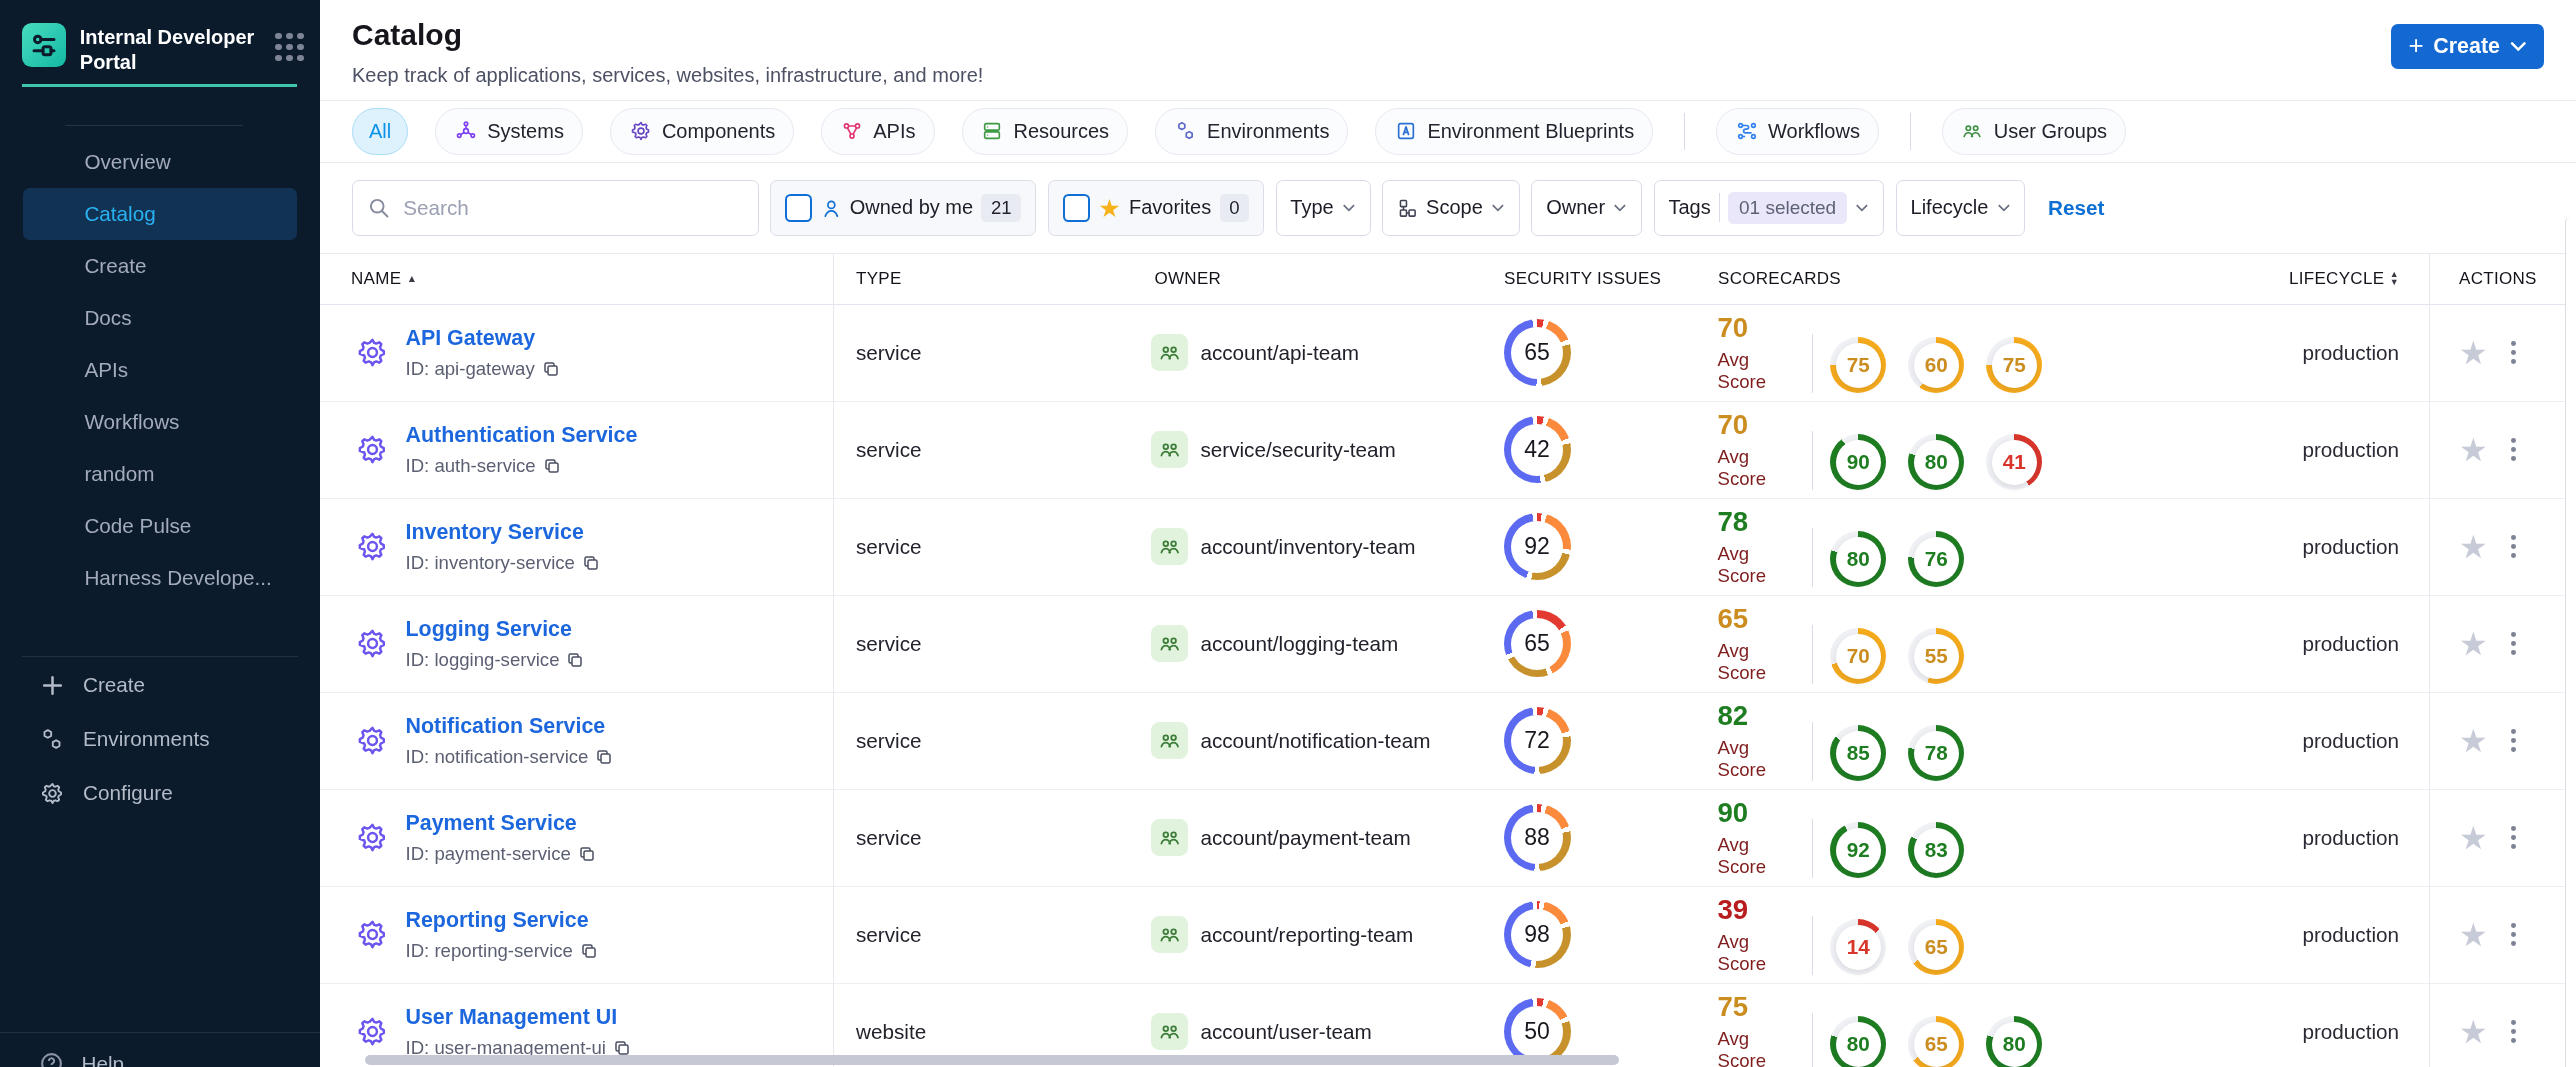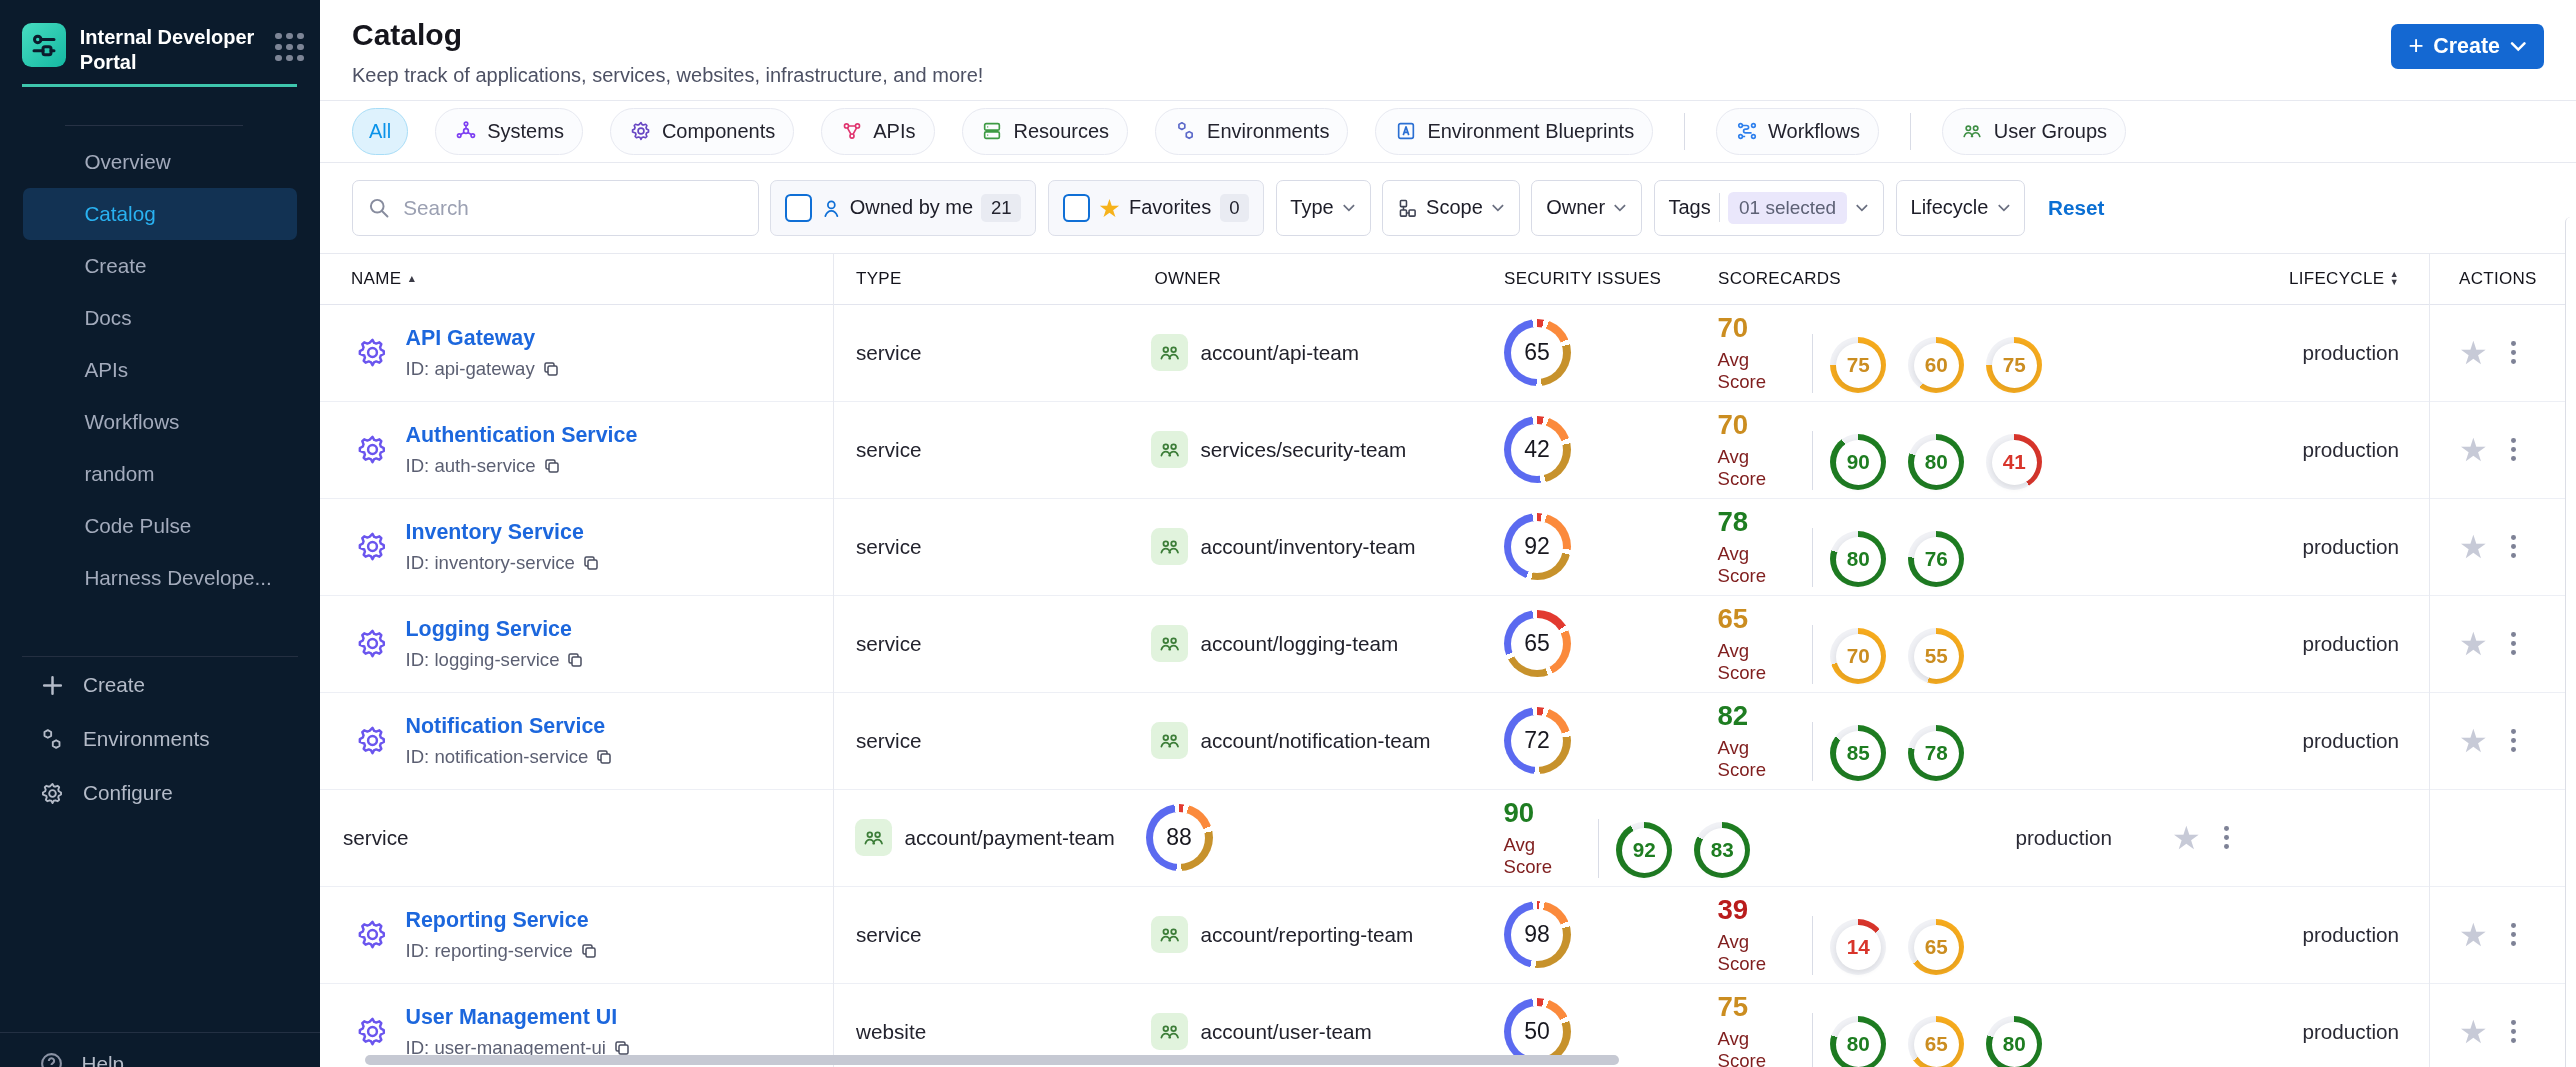--- a/index.html
+++ b/index.html
@@ -484,21 +484,21 @@
             </div>
             <div class="cell-type">service</div>
             <div class="cell-owner">
               <span class="owner-badge">
                 <svg viewBox="0 0 24 24" fill="none" stroke="currentColor" stroke-width="1.8" stroke-linecap="round">
                   <circle cx="8" cy="9" r="2.4"></circle>
                   <circle cx="16" cy="9" r="2.4"></circle>
                   <path d="M3.5 18c.8-2.7 2.4-4.1 4.5-4.1s3.7 1.4 4.5 4.1M11.5 18c.8-2.7 2.4-4.1 4.5-4.1s3.7 1.4 4.5 4.1"></path>
                 </svg>
               </span>
-              <span class="owner-name">services/security-team</span>
+              <span class="owner-name">service/security-team</span>
             </div>
             <div class="cell-sec">
               <div class="donut" style="background: conic-gradient(rgb(226, 58, 48) 0%, rgb(226, 58, 48) 3%, rgb(255, 255, 255) 3%, rgb(255, 255, 255) 5.5%, rgb(251, 138, 60) 5.5%, rgb(251, 138, 60) 19.5%, rgb(255, 255, 255) 19.5%, rgb(255, 255, 255) 22%, rgb(199, 146, 44) 22%, rgb(199, 146, 44) 46%, rgb(255, 255, 255) 46%, rgb(255, 255, 255) 48.5%, rgb(91, 106, 240) 48.5%, rgb(91, 106, 240) 97.5%, rgb(255, 255, 255) 97.5%, rgb(255, 255, 255) 100%);">
                 <div class="donut-in">42</div>
               </div>
             </div>
             <div class="cell-score">
               <div class="avg-block">
                 <div class="avg-num" style="color: rgb(203, 141, 32);">70</div>
                 <div class="avg-label">Avg Score</div>
@@ -685,20 +685,33 @@
             <div class="cell-act">
               <span class="fav-star">★</span>
               <span class="kebab">
                 <i></i>
                 <i></i>
                 <i></i>
               </span>
             </div>
           </div>
           <div class="grid row">
+            <div class="cell-name">
+              <span class="gear-ic"><svg viewBox="0 0 24 24" fill="none" stroke="currentColor" stroke-width="1.8" stroke-linejoin="round">
+                  <circle cx="12" cy="12" r="3.2"></circle>
+                  <path d="M12 2.8l1.2 2.2c.5.1 1 .3 1.5.5l2.3-.9 1.4 1.4-.9 2.3c.2.5.4 1 .5 1.5l2.2 1.2v2l-2.2 1.2c-.1.5-.3 1-.5 1.5l.9 2.3-1.4 1.4-2.3-.9c-.5.2-1 .4-1.5.5L12 21.2l-1.2-2.2c-.5-.1-1-.3-1.5-.5l-2.3.9-1.4-1.4.9-2.3c-.2-.5-.4-1-.5-1.5L2.8 13v-2l2.2-1.2c.1-.5.3-1 .5-1.5l-.9-2.3 1.4-1.4 2.3.9c.5-.2 1-.4 1.5-.5z"></path>
+                </svg></span>
+              <span><span class="ename">Payment Service</span><span class="eid">
+                  <span>ID: payment-service</span>
+                  <span class="copy-ic"><svg viewBox="0 0 24 24" fill="none" stroke="currentColor" stroke-width="2" stroke-linejoin="round">
+                      <rect x="8" y="8" width="12" height="12" rx="2"></rect>
+                      <path d="M16 8V6a2 2 0 0 0-2-2H6a2 2 0 0 0-2 2v8a2 2 0 0 0 2 2h2"></path>
+                    </svg></span>
+                </span></span>
+            </div>
             <div class="cell-type">service</div>
             <div class="cell-owner">
               <span class="owner-badge">
                 <svg viewBox="0 0 24 24" fill="none" stroke="currentColor" stroke-width="1.8" stroke-linecap="round">
                   <circle cx="8" cy="9" r="2.4"></circle>
                   <circle cx="16" cy="9" r="2.4"></circle>
                   <path d="M3.5 18c.8-2.7 2.4-4.1 4.5-4.1s3.7 1.4 4.5 4.1M11.5 18c.8-2.7 2.4-4.1 4.5-4.1s3.7 1.4 4.5 4.1"></path>
                 </svg>
               </span>
               <span class="owner-name">account/payment-team</span>

